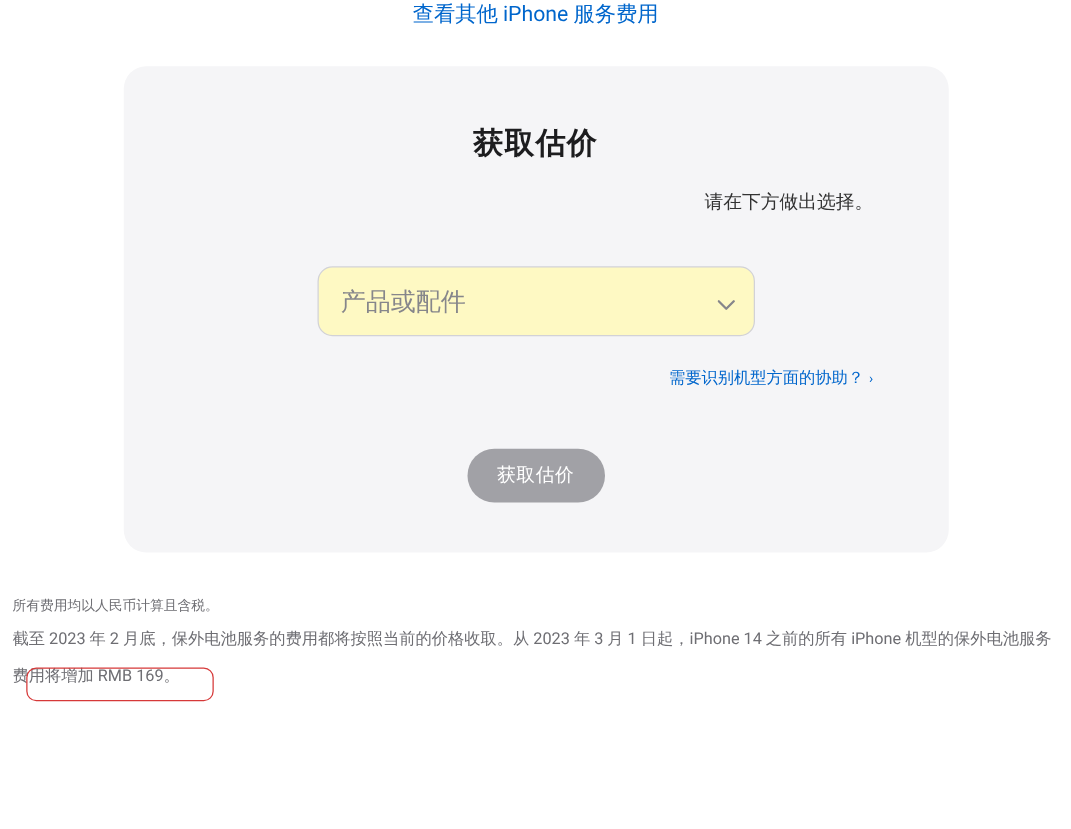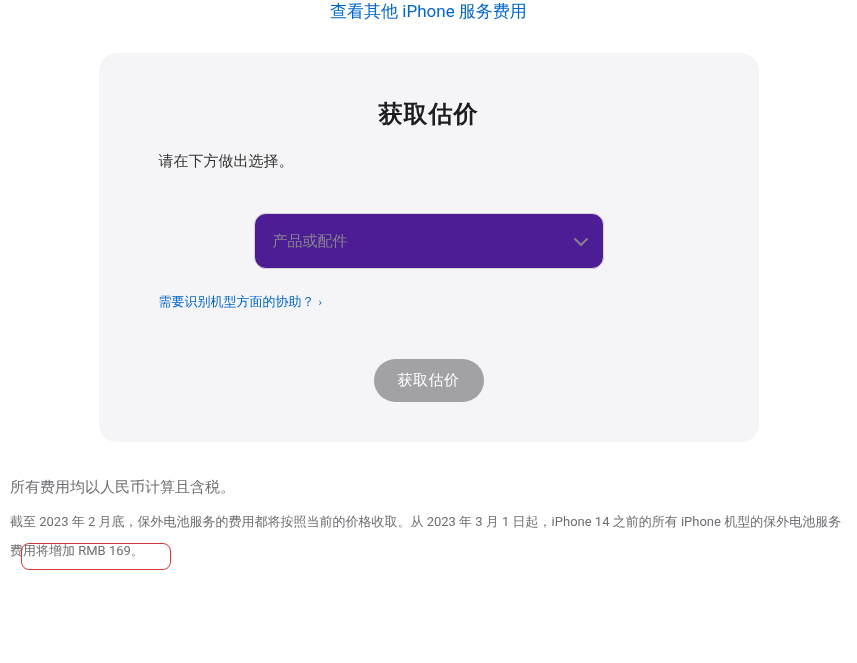--- a/index.html
+++ b/index.html
@@ -32,53 +32,53 @@
       padding: 45px 60px 40px;
     }
     .card-title {
       text-align: center;
       font-size: 24px;
       font-weight: 600;
       color: #1d1d1f;
       letter-spacing: 1px;
     }
     .card-subtitle {
-      text-align: left;
+      text-align: right;
       font-size: 15px;
       color: #333333;
       margin-top: 22px;
       margin-bottom: 42px;
     }
     .select-wrap {
       position: relative;
       width: 350px;
       margin: 0 auto 22px;
     }
     .select-box {
       width: 100%;
       height: 56px;
-      background: #4c1d95;
+      background: #fef9c3;
       border: 1px solid #d2d2d7;
       border-radius: 12px;
       padding: 0 40px 0 18px;
       display: flex;
       align-items: center;
       color: #86868b;
-      font-size: 15px;
+      font-size: 20px;
       cursor: pointer;
     }
     .select-box .chevron {
       position: absolute;
       right: 16px;
       top: 50%;
       transform: translateY(-50%);
       color: #86868b;
     }
     .help-link {
-      text-align: left;
+      text-align: right;
       margin-top: 18px;
       margin-bottom: 48px;
     }
     .help-link a {
       color: #0066cc;
       text-decoration: none;
       font-size: 13px;
       cursor: pointer;
     }
     .help-link .chevron-right {
@@ -92,25 +92,24 @@
       background: #a1a1a6;
       color: #ffffff;
       border: none;
       border-radius: 22px;
       padding: 12px 24px;
       font-size: 15px;
       cursor: pointer;
       letter-spacing: 0.5px;
     }
     .footer-text {
-      font-size: 15px;
+      font-size: 11px;
       color: #6e6e73;
       line-height: 2.3;
       padding: 30px 10px 0;
-      font-family: Liberation Mono, monospace;
     }
     .footer-notice {
       font-size: 13px;
       color: #6e6e73;
       line-height: 2.3;
       padding: 0 10px 10px;
       position: relative;
     }
     .highlight-box {
       position: absolute;

